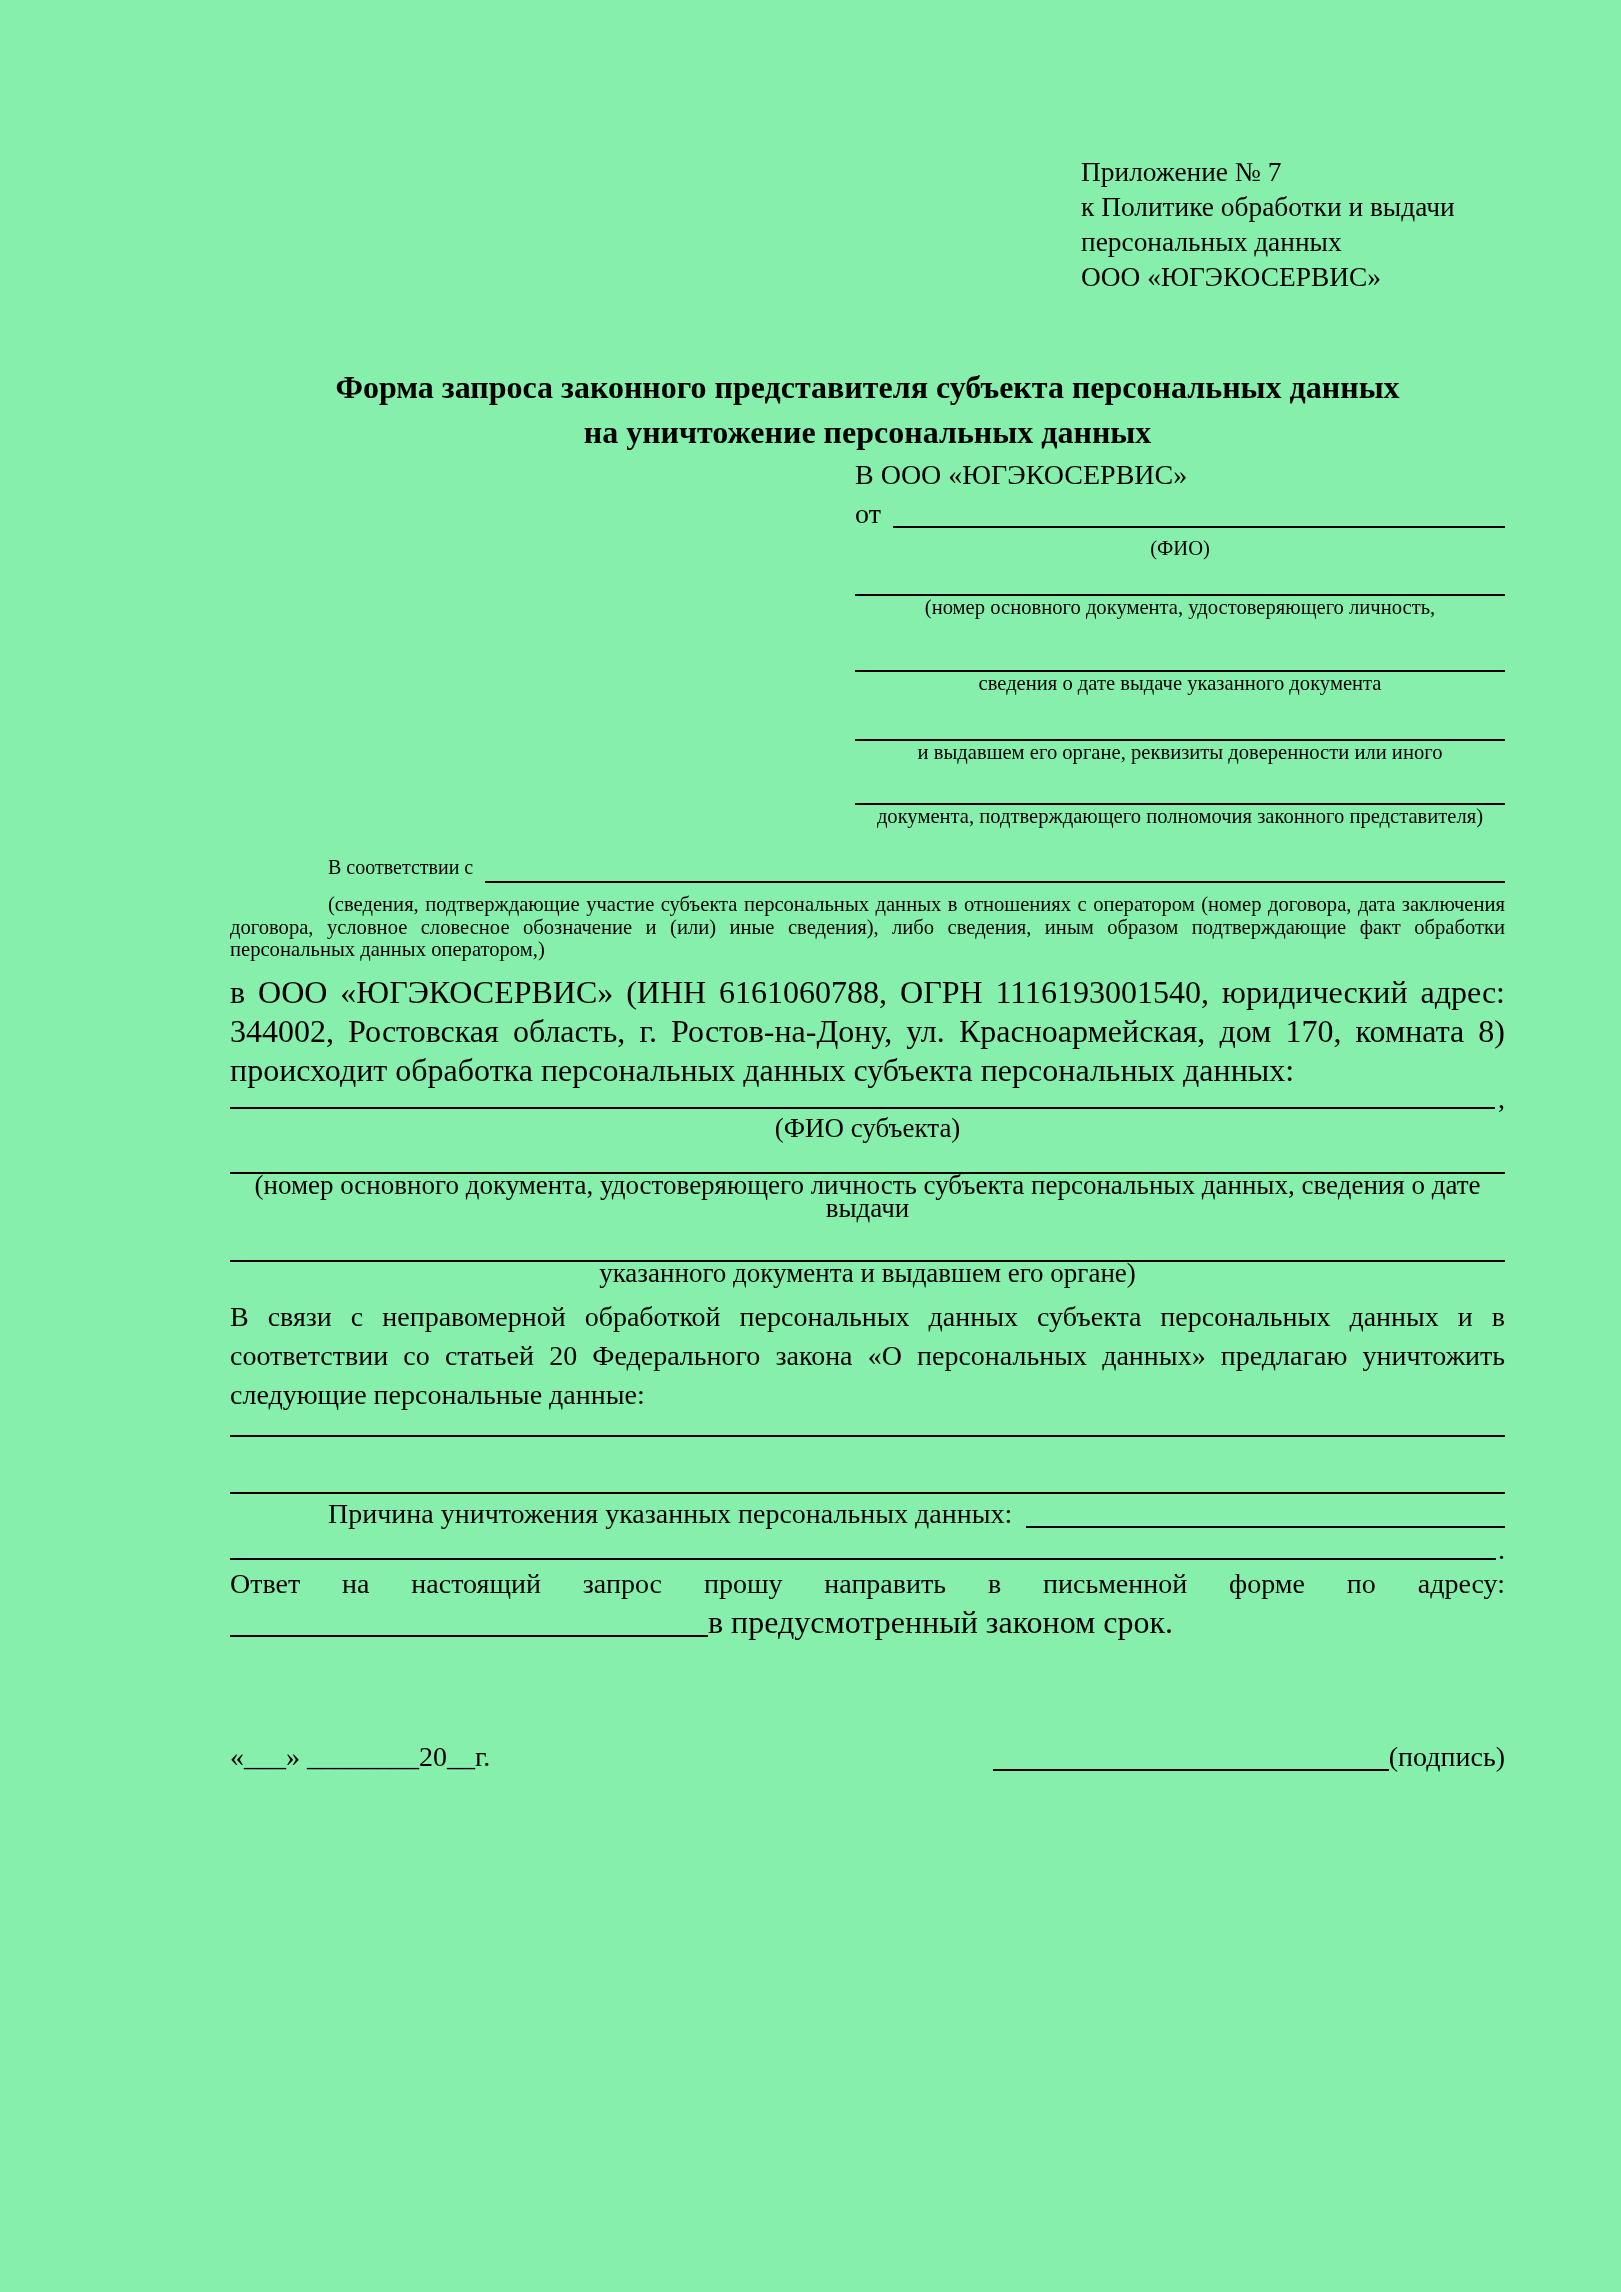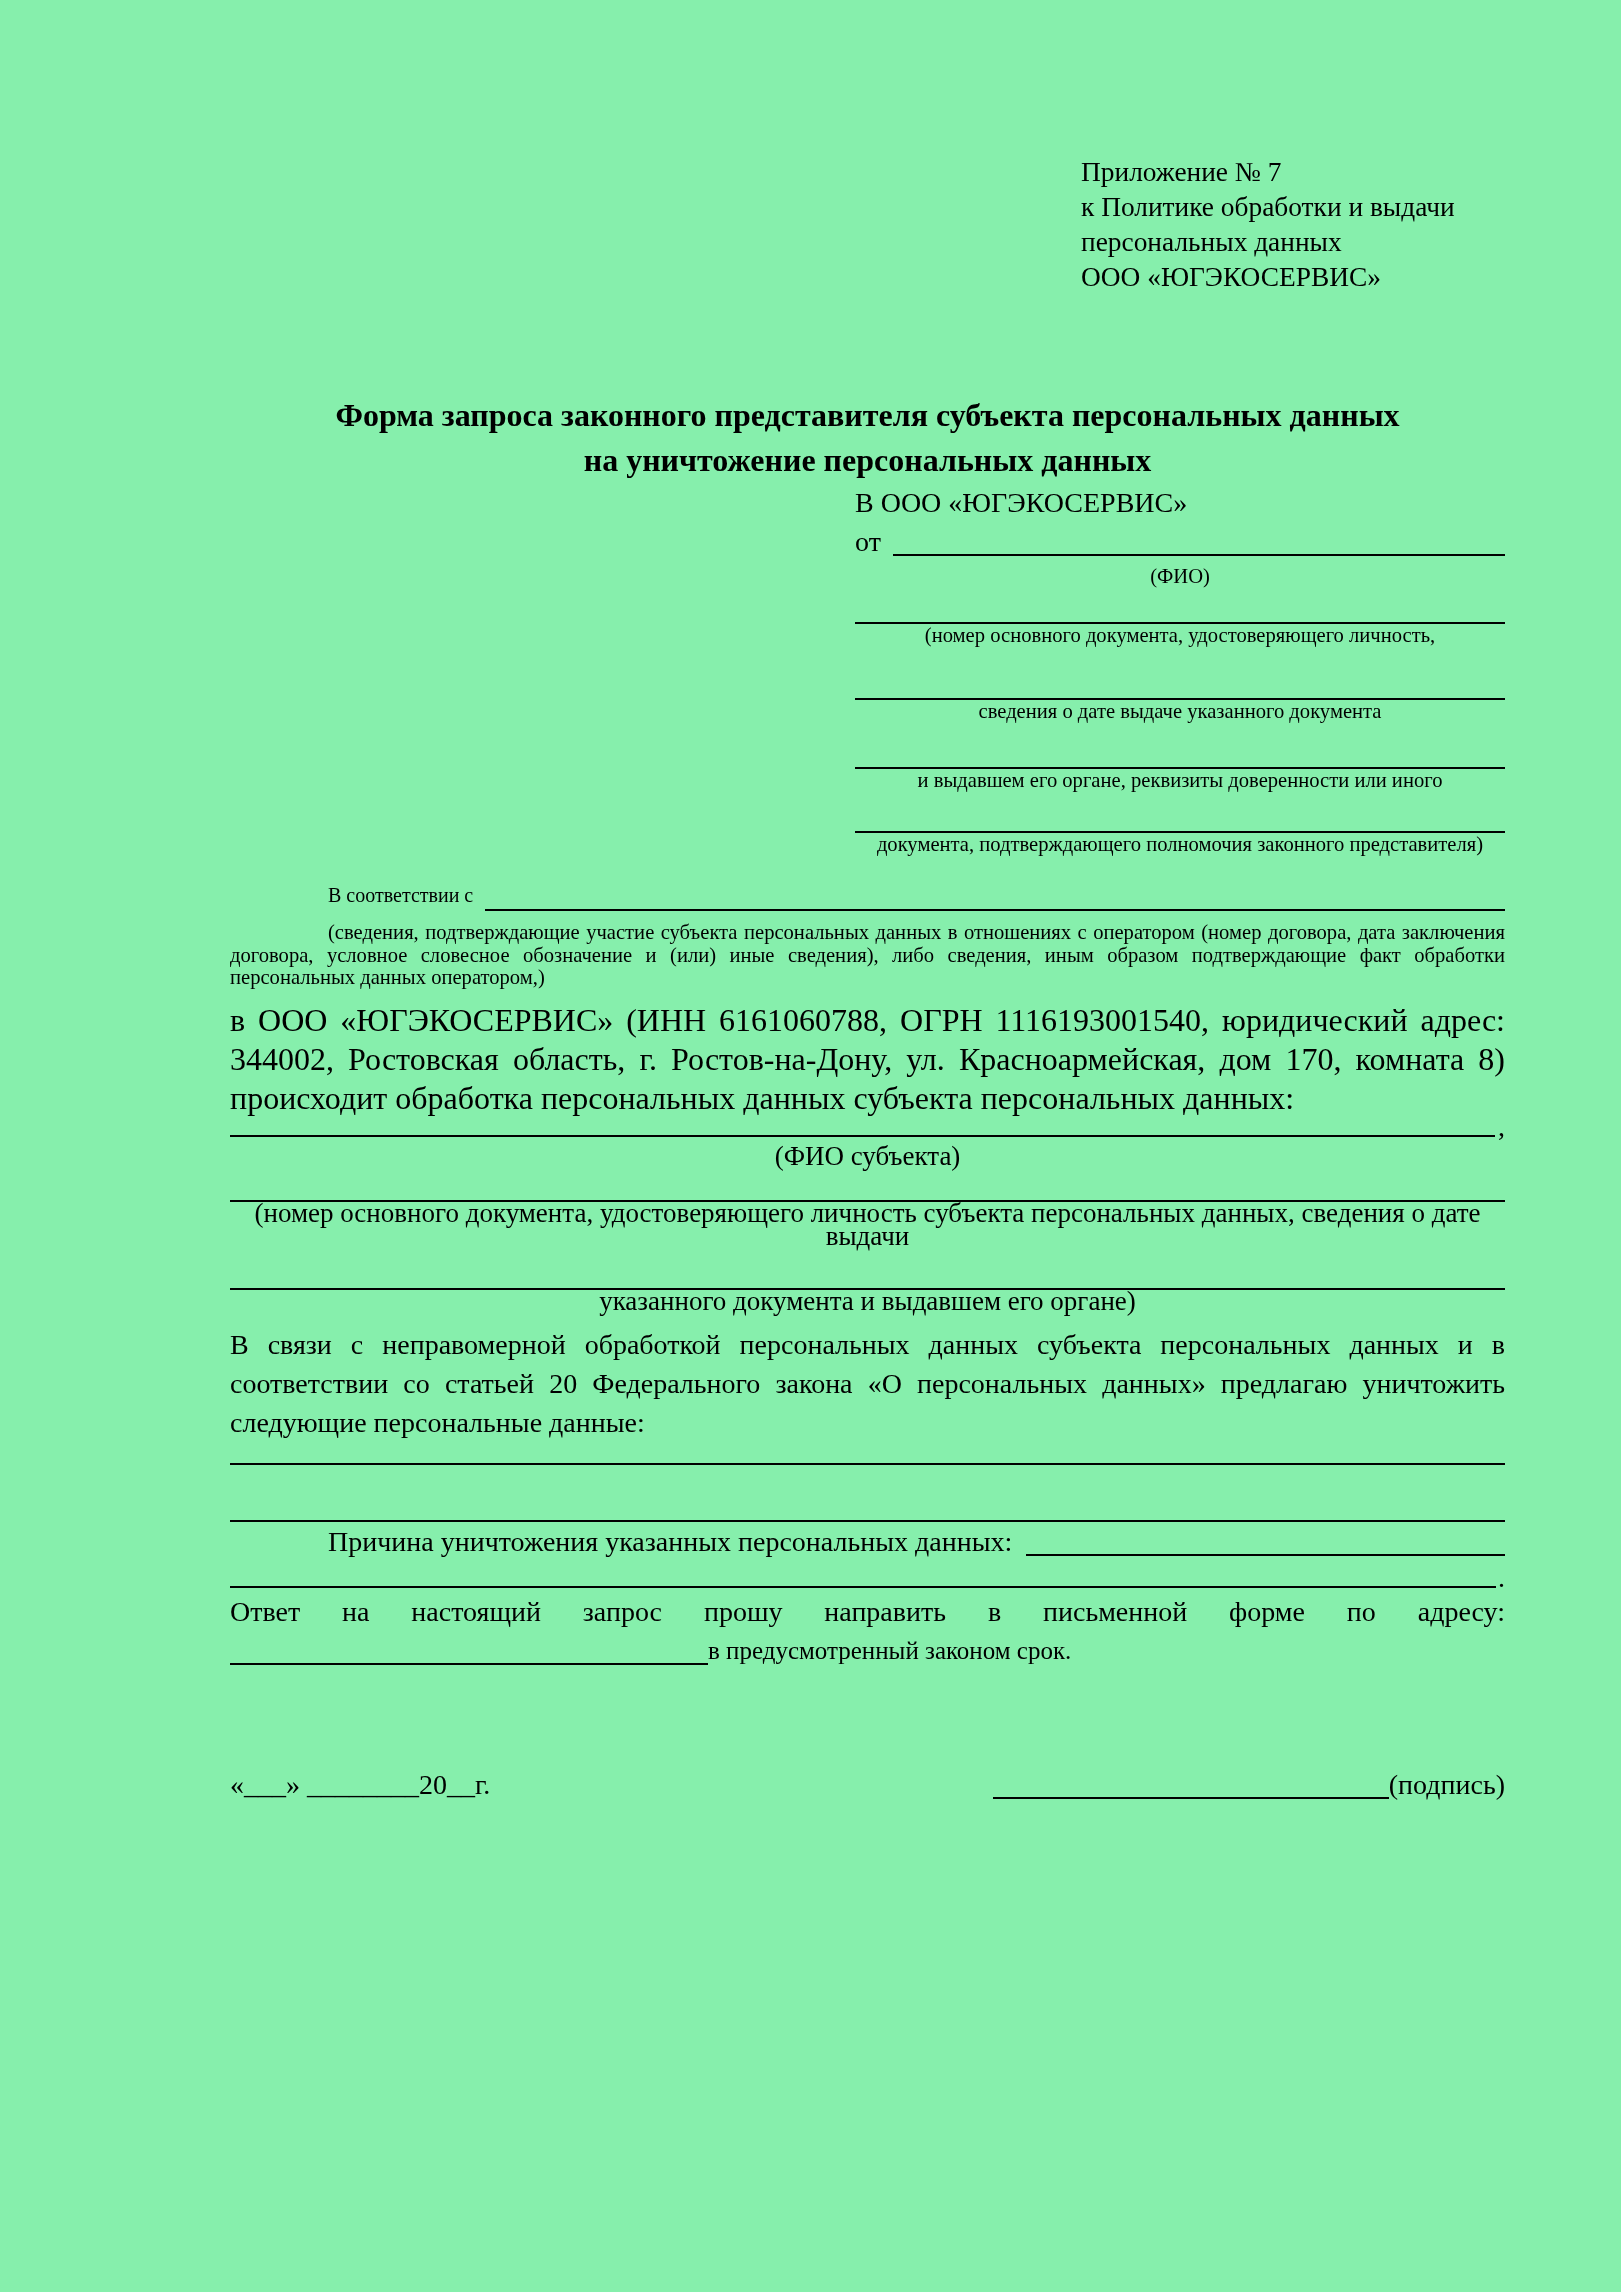--- a/index.html
+++ b/index.html
@@ -13,21 +13,21 @@
     color: #000000;
     font-family: "Liberation Serif", "DejaVu Serif", serif;
     overflow: hidden;
   }
   .fill { border-bottom: 2.9px solid #000; }
 
   
   .appendix { margin-left: 851px; padding-top: 155px; font-size: 27.4px; line-height: 35px; }
 
   
-  .title { margin-top: 98px; font-size: 32px; font-weight: bold; text-align: center; line-height: 45px; }
+  .title { margin-top: 70px; font-size: 32px; font-weight: bold; text-align: center; line-height: 45px; }
 
   
   .addr { margin-left: 625px; }
   .addr-to { font-size: 28px; line-height: 39px; }
   .from-row { display: flex; height: 39px; font-size: 28px; }
   .from-label { line-height: 39px; }
   .from-row .fill { flex: 1; margin: 0 0 4.9px 11.8px; }
   .addr-caption { position: relative; height: 22.5px; font-size: 20.6px; }
   .addr-caption > span { position: absolute; left: 50%; transform: translateX(-50%); white-space: nowrap; line-height: 22.5px; }
   .cap-top { margin-top: 3.9px; }
@@ -49,21 +49,21 @@
   .demand { margin: 11.8px 0 0 0; font-size: 28px; line-height: 39px; text-align: justify; }
   .blank { border-bottom: 2.9px solid #000; }
   .blankA { height: 21.6px; } .blankB { height: 55px; }
   .reason-row { display: flex; height: 39px; font-size: 28px; padding-left: 98px; }
   .reason-label { line-height: 39px; white-space: nowrap; }
   .reason-row .fill { flex: 1; margin: 0 0 4.9px 13.7px; }
   .period-row { display: flex; align-items: flex-end; height: 31px; font-size: 28px; }
   .period-row .fill { flex: 1; margin-bottom: 3.9px; }
   .period-row .tail { line-height: 1; margin-left: 2px; }
   .answer1 { margin: 0; font-size: 28px; line-height: 39px; text-align: justify; text-align-last: justify; }
-  .answer2-row { display: flex; height: 39px; font-size: 25px; }
+  .answer2-row { display: flex; height: 39px; font-size: 32px; }
   .answer2-row .fill { width: 478px; margin-bottom: 4.9px; }
   .answer2-row .answer-tail { line-height: 39px; }
 
   
   .footer-row { display: flex; justify-content: space-between; margin-top: 95px; height: 39px; font-size: 28px; gap: 13px; }
   .date-line { line-height: 39px; }
   .sig { display: flex; }
   .sig .fill { width: 396px; margin-bottom: 4.9px; }
   .sig-caption { line-height: 39px; }
 </style>

